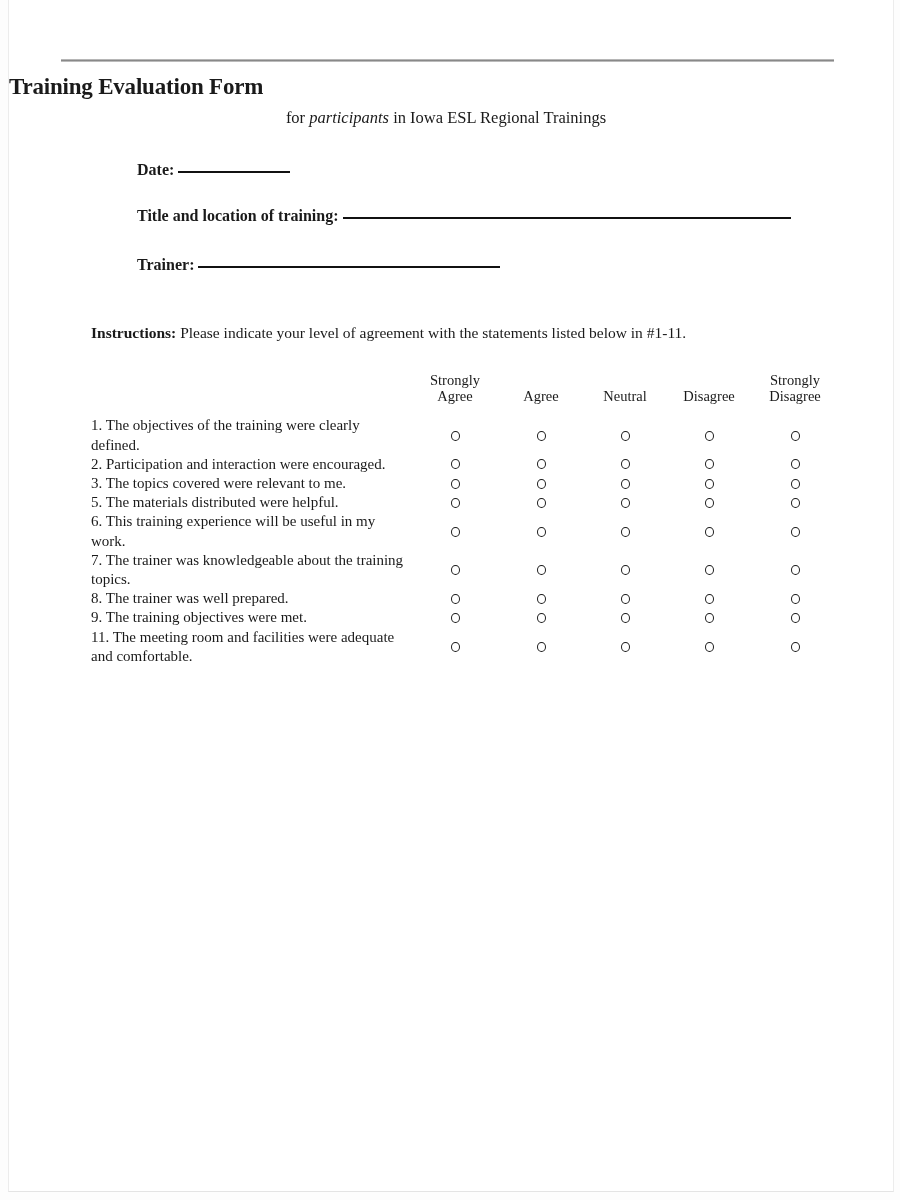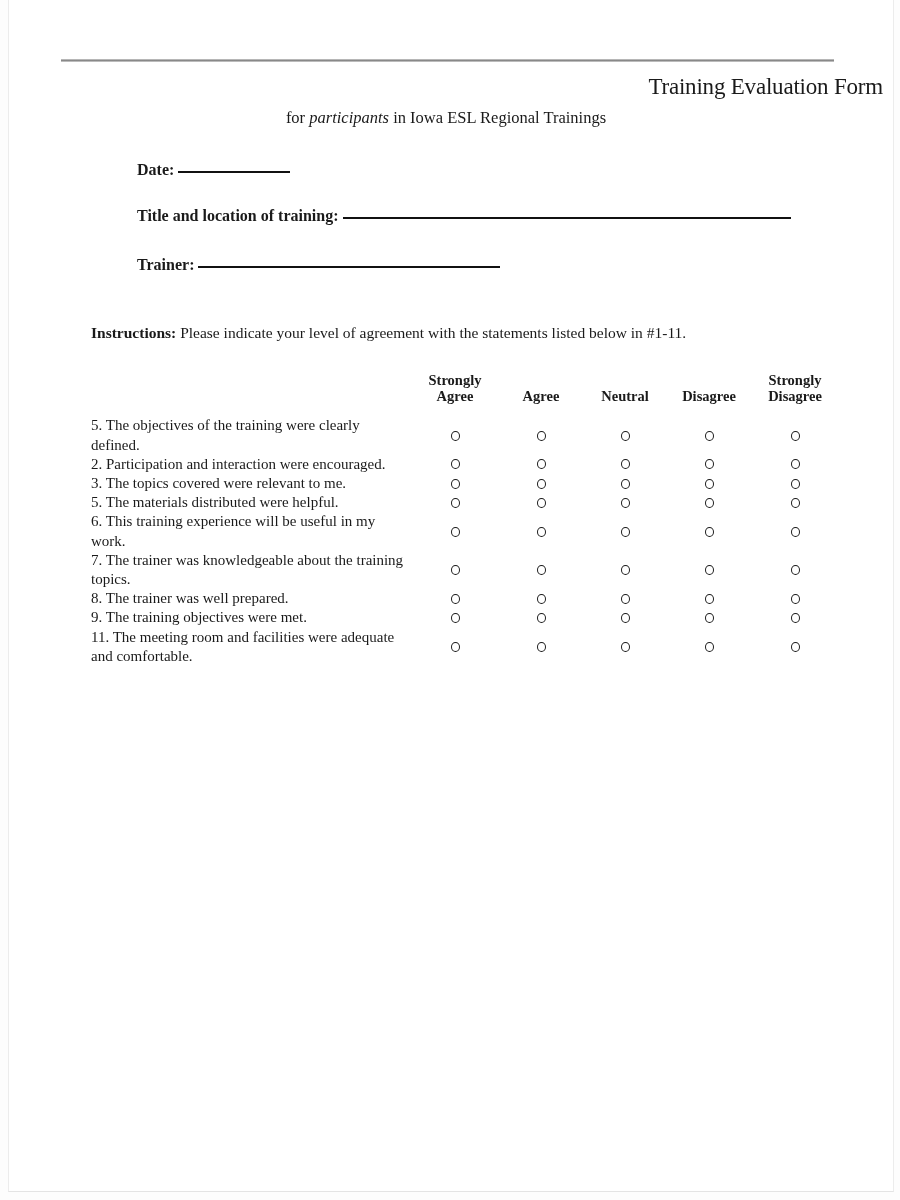--- a/index.html
+++ b/index.html
@@ -54,23 +54,23 @@
     left: 0;
     top: 0;
     width: 886px;
   }
 
   .title {
     position: absolute;
     left: 0;
     top: 74px;
     width: 874px;
-    text-align: right;
+    text-align: left;
     font-size: 23px;
-    font-weight: normal;
+    font-weight: bold;
     letter-spacing: -0.2px;
     line-height: 1.1;
   }
   .subtitle {
     position: absolute;
     left: 0;
     top: 108px;
     width: 874px;
     text-align: center;
     font-size: 16.5px;
@@ -118,21 +118,21 @@
   .matrix table {
     border-collapse: collapse;
     width: 740px;
     table-layout: fixed;
   }
   .matrix col.c-stmt  { width: 320px; }
   .matrix col.c-opt   { width: 84px; }
   .matrix col.c-opt-w { width: 88px; }
 
   .matrix th {
-    font-weight: bold;
+    font-weight: normal;
     font-size: 14.5px;
     line-height: 1.12;
     vertical-align: bottom;
     padding: 0 0 12px 0;
     text-align: center;
     white-space: pre-line;
   }
   .matrix th.stmt-head { padding: 0; }
 
   .matrix td {
@@ -207,21 +207,21 @@
 Agree</th>
                 <th>Agree</th>
                 <th>Neutral</th>
                 <th>Disagree</th>
                 <th>Strongly
 Disagree</th>
               </tr>
           </thead>
           <tbody>
               <tr>
-                <td class="stmt-cell">5. The objectives of the training were clearly defined.</td>
+                <td class="stmt-cell">1. The objectives of the training were clearly defined.</td>
                 <td class="opt-cell"><span class="radio"></span></td>
                 <td class="opt-cell"><span class="radio"></span></td>
                 <td class="opt-cell"><span class="radio"></span></td>
                 <td class="opt-cell"><span class="radio"></span></td>
                 <td class="opt-cell"><span class="radio"></span></td>
               </tr>
               <tr>
                 <td class="stmt-cell">2. Participation and interaction were encouraged.</td>
                 <td class="opt-cell"><span class="radio"></span></td>
                 <td class="opt-cell"><span class="radio"></span></td>

